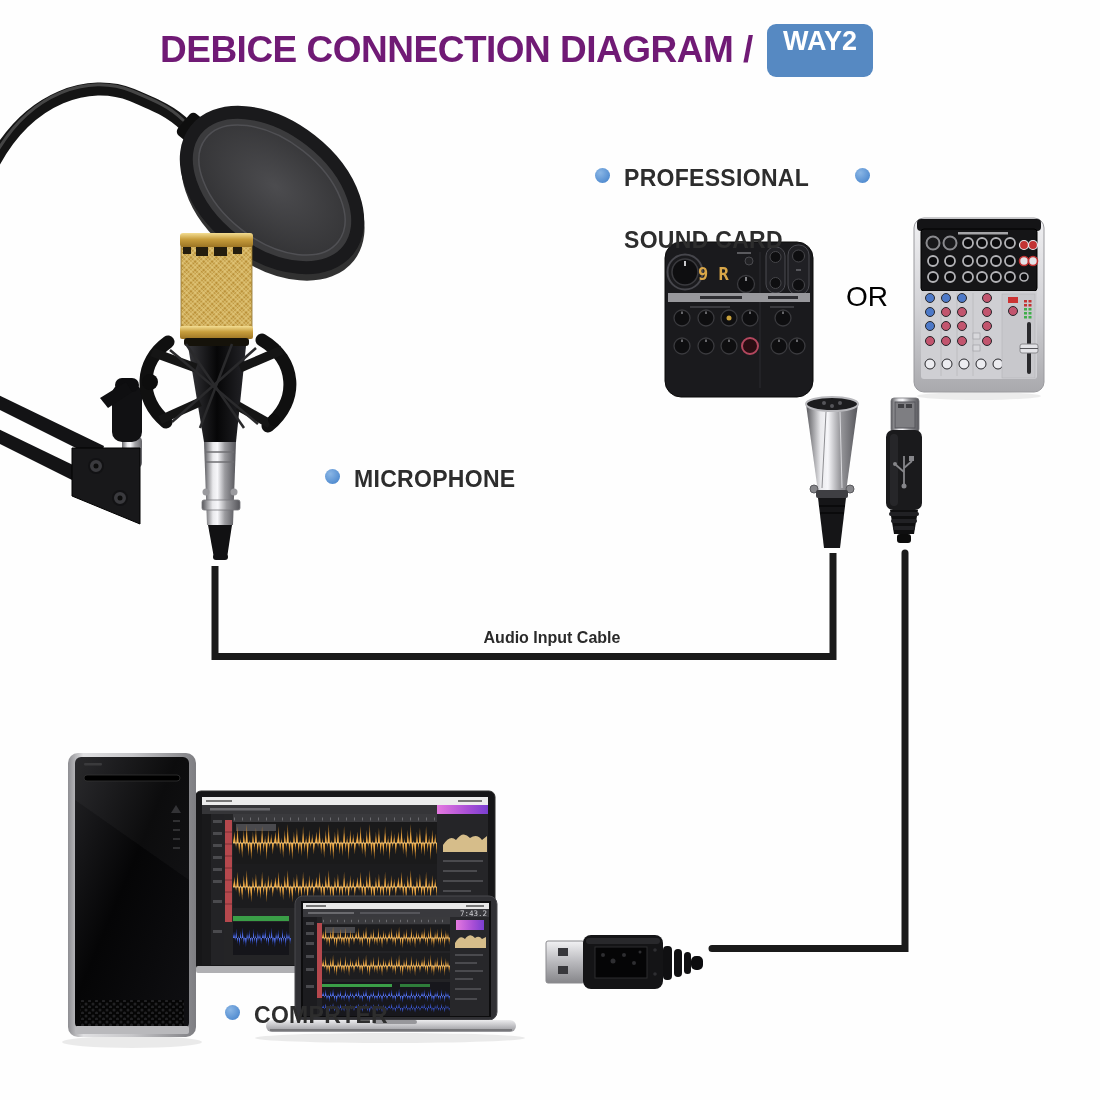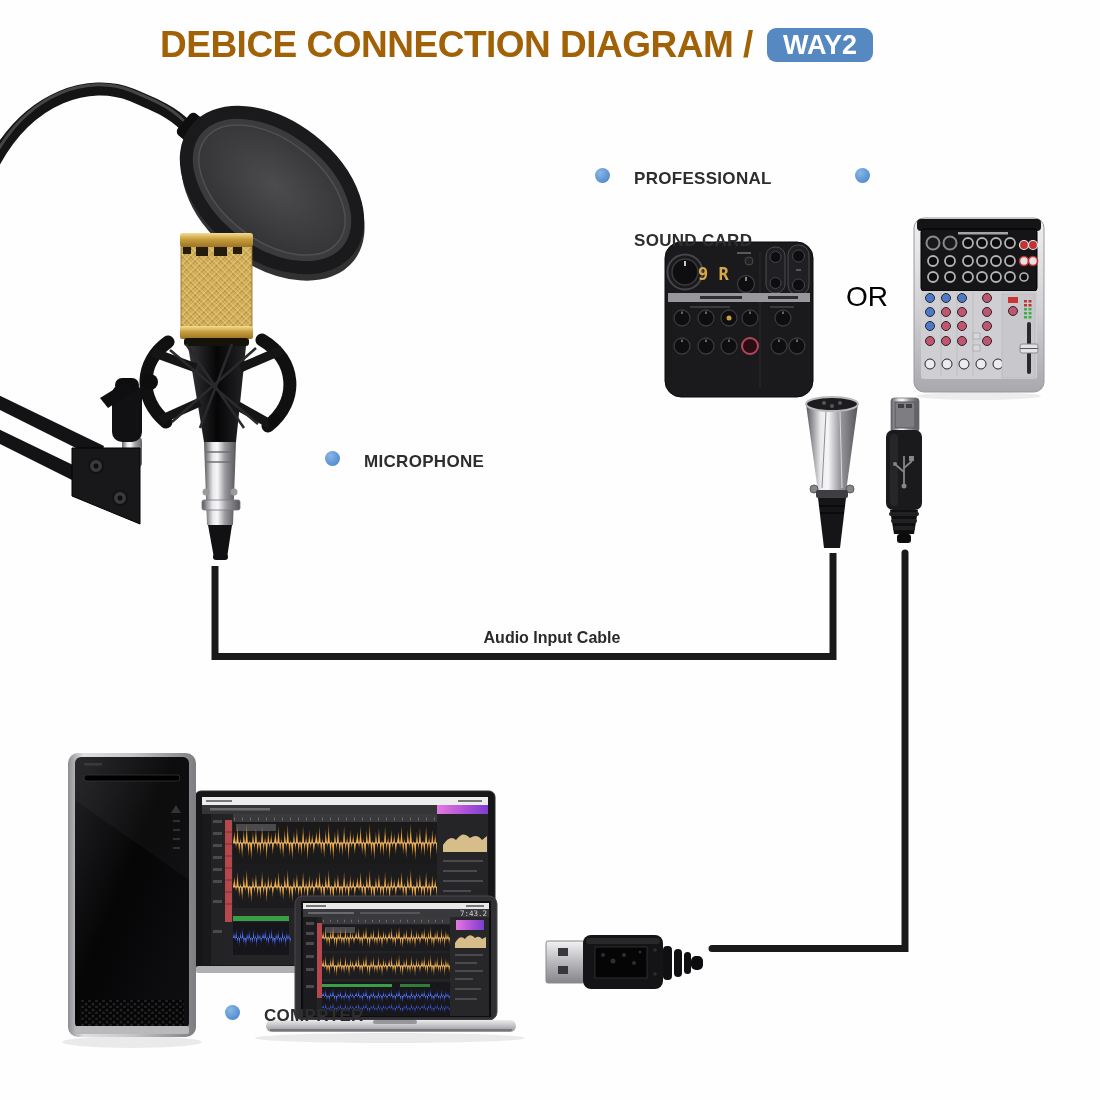--- a/index.html
+++ b/index.html
@@ -1,24 +1,24 @@
 <!DOCTYPE html>
 <html><head>
 <meta charset="utf-8">
 <style>
   html,body{margin:0;padding:0;background:#fff}
   .stage{position:relative;width:1100px;height:1100px;background:#fefefe;
          font-family:"Liberation Sans",sans-serif;overflow:hidden}
   .art{position:absolute;left:0;top:0;width:1100px;height:1100px}
   .hdr{position:absolute;left:160px;top:24px;display:flex;align-items:center;gap:14px;z-index:5}
-  .hdr .ttl{margin:0;font-size:37px;font-weight:bold;color:#a16207;letter-spacing:-0.5px;white-space:nowrap}
+  .hdr .ttl{margin:0;font-size:37px;font-weight:bold;color:#701a75;letter-spacing:-0.5px;white-space:nowrap}
   .badge{background:#5689c2;color:#fff;font-size:27px;font-weight:bold;
-         padding:3px 16px 1px;border-radius:9px;line-height:1.1}
-  .lbl{position:absolute;display:flex;gap:24px;color:#2d2d2d;font-weight:bold;
-       font-size:17px;letter-spacing:.3px;z-index:5}
+         padding:3px 16px 20px;border-radius:9px;line-height:1.1}
+  .lbl{position:absolute;display:flex;gap:14px;color:#2d2d2d;font-weight:bold;
+       font-size:23px;letter-spacing:.3px;z-index:5}
   .lbl .txt{line-height:31px;white-space:pre-line}
   .dot{width:15px;height:15px;border-radius:50%;flex:0 0 auto;margin-top:5px;
        background:radial-gradient(circle at 35% 32%,#8ab6e5,#3f7ec9)}
   .orlbl{position:absolute;font-size:28px;font-weight:normal;color:#000000;z-index:5}
   .cablelbl{position:absolute;font-size:16px;font-weight:700;color:#2a2a2a;
             text-align:center;line-height:27px;z-index:5;white-space:pre-line}
 </style>
 </head>
 <body>
 
@@ -581,21 +581,21 @@
     <span class="txt"><span>PROFESSIONAL</span><br>
       <span>SOUND CARD</span></span>
   </div>
 
   <div class="lbl" style="left:855px;top:163px">
     <span class="dot"></span>
   </div>
 
   <div class="orlbl" style="left:846px;top:281px">OR</div>
 
-  <div class="lbl" style="left:325px;top:446px">
+  <div class="lbl" style="left:325px;top:464px">
     <span class="dot"></span>
     <span class="txt">MICROPHONE</span>
   </div>
 
   <div class="cablelbl" style="left:407px;top:624px;width:290px">Audio Input Cable</div>
 
 
   <div class="lbl" style="left:225px;top:1000px">
     <span class="dot"></span>
     <span class="txt">COMPRTER</span>

